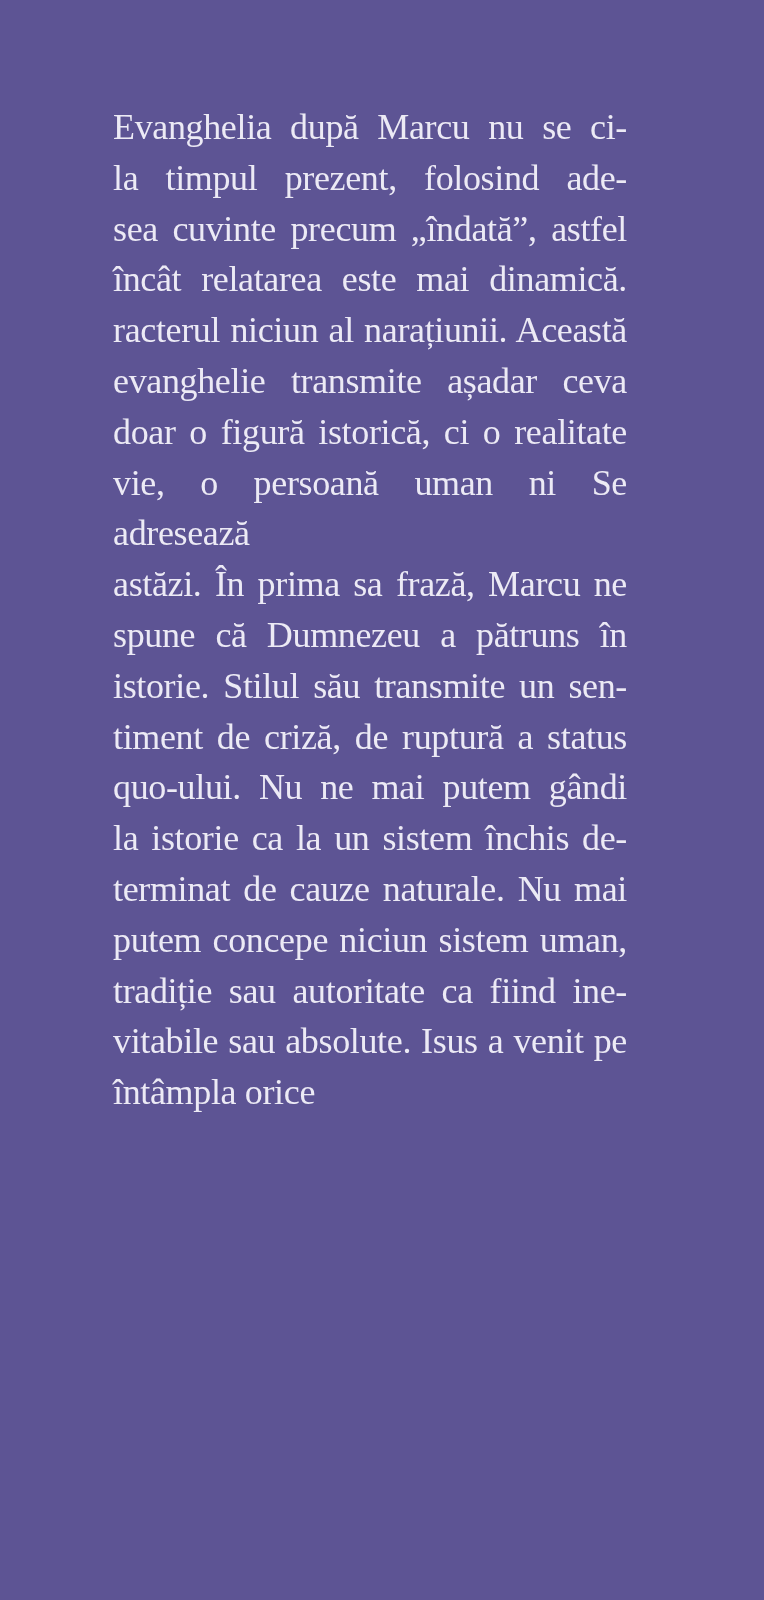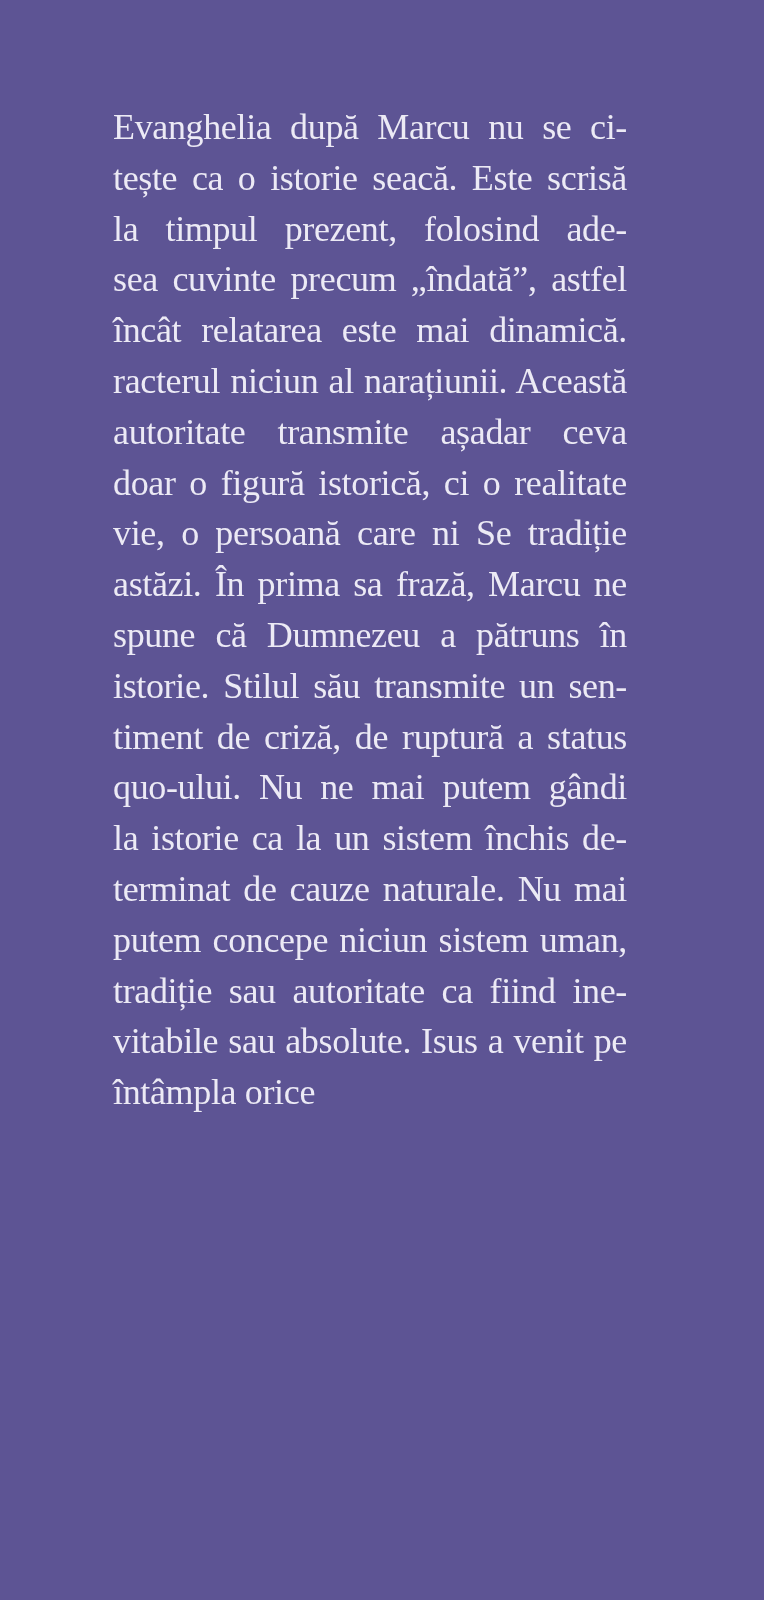--- a/index.html
+++ b/index.html
@@ -40,28 +40,27 @@
   .line:last-child {
     text-align-last: left;
   }
 </style>
 </head>
 <body>
 
 <div class="page">
   <div class="text-block">
     <div class="line">Evanghelia după Marcu nu se ci-</div>
-    <div class="line">tește ca o istorie seacă. Este scrisă</div>
     <div class="line">la timpul prezent, folosind ade-</div>
     <div class="line">sea cuvinte precum „îndată”, astfel</div>
     <div class="line">încât relatarea este mai dinamică.</div>
     <div class="line">racterul niciun al narațiunii. Această</div>
-    <div class="line">autoritate transmite așadar ceva</div>
+    <div class="line">evanghelie transmite așadar ceva</div>
     <div class="line">doar o figură istorică, ci o realitate</div>
-    <div class="line">vie, o persoană care ni Se tradiție</div>
+    <div class="line">vie, o persoană uman ni Se adresează</div>
     <div class="line">astăzi. În prima sa frază, Marcu ne</div>
     <div class="line">spune că Dumnezeu a pătruns în</div>
     <div class="line">istorie. Stilul său transmite un sen-</div>
     <div class="line">timent de criză, de ruptură a status</div>
     <div class="line">quo-ului. Nu ne mai putem gândi</div>
     <div class="line">la istorie ca la un sistem închis de-</div>
     <div class="line">terminat de cauze naturale. Nu mai</div>
     <div class="line">putem concepe niciun sistem uman,</div>
     <div class="line">tradiție sau autoritate ca fiind ine-</div>
     <div class="line">vitabile sau absolute. Isus a venit pe</div>

